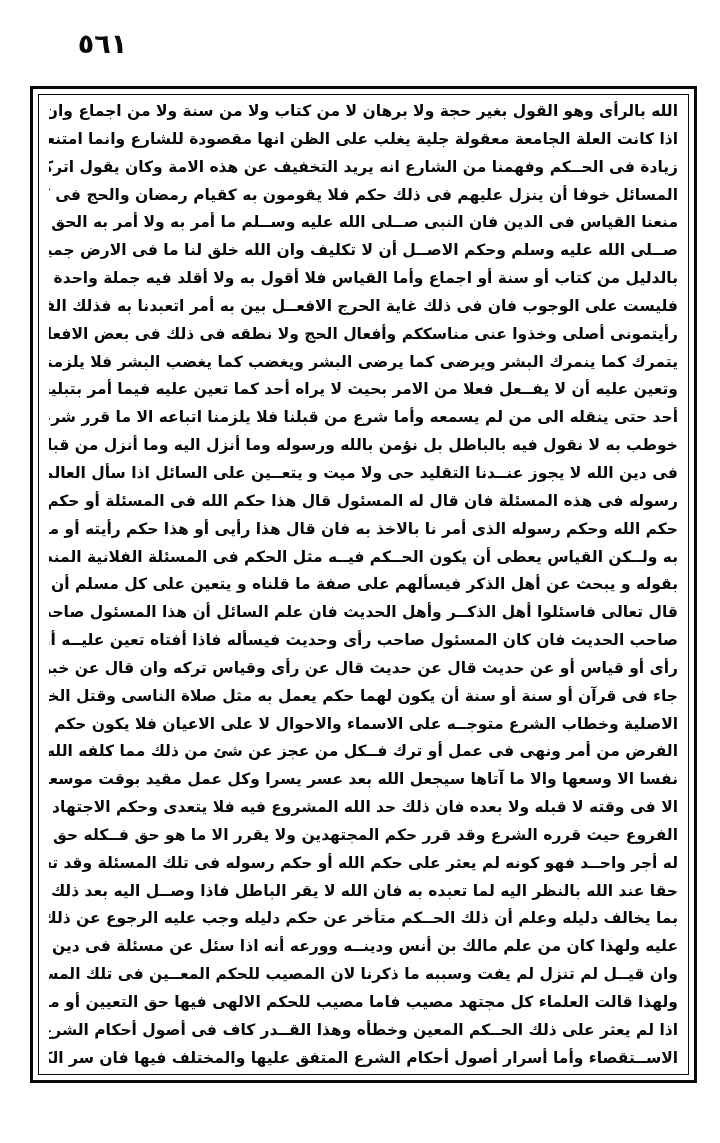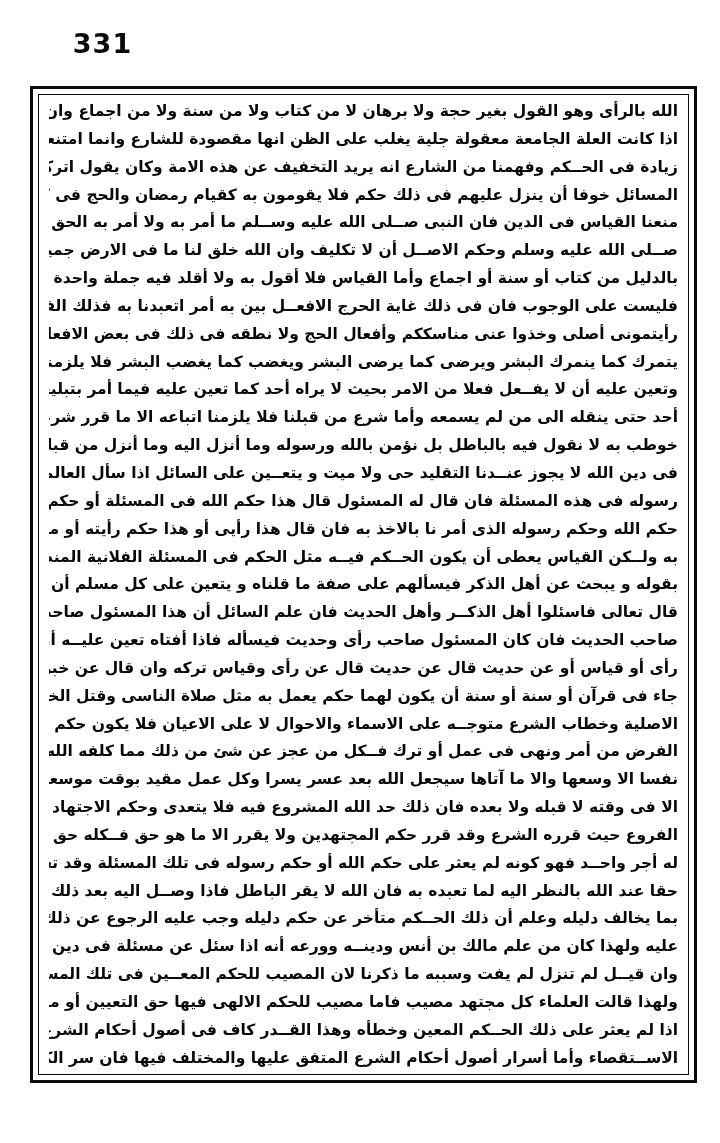--- a/index.html
+++ b/index.html
@@ -90,21 +90,21 @@
   
   .line.solid {
     display: block;
     text-align: justify;
     text-align-last: justify;
   }
 </style>
 </head>
 <body>
 
-<div class="page-number">133</div>
+<div class="page-number">١٦٥</div>
 
 <div class="text-frame">
   <div class="text-frame-inner">
     <div class="text-body" id="text-body">
         <div class="line solid" style="height: 27.8571px; line-height: 27.8571px;">الله بالرأى وهو القول بغير حجة ولا برهان لا من كتاب ولا من سنة ولا من اجماع وان كنا لا نقول بالقياس فلا نخطئ مثبته</div>
         <div class="line solid" style="height: 27.8571px; line-height: 27.8571px;">اذا  كانت العلة الجامعة معقولة جلية يغلب على الظن انها مقصودة للشارع  وانما امتنعنا نحن من الاخــذ بالقياس لانه</div>
         <div class="line solid" style="height: 27.8571px; line-height: 27.8571px;">زيادة فى الحــكم وفهمنا من الشارع انه يريد التخفيف عن هذه الامة  وكان يقول اتركونى ما تركتكم وكان يكره</div>
         <div class="line solid" style="height: 27.8571px; line-height: 27.8571px;">المسائل خوفا أن ينزل عليهم فى ذلك حكم فلا يقومون به كقيام رمضان والحج فى كل سنة وغير ذلك فلما رأيناه على ذلك</div>
         <div class="line solid" style="height: 27.8571px; line-height: 27.8571px;">منعنا القياس فى الدين فان النبى صــلى الله عليه وســلم ما أمر به ولا أمر به الحق تعالى فتعين علينا تركه فانه مما يكرهه</div>
         <div class="line solid" style="height: 27.8571px; line-height: 27.8571px;">صــلى الله عليه وسلم  وحكم الاصــل أن لا تكليف  وان الله خلق لنا ما فى الارض جميعا فمن ادعى التحجير علينا فعليه</div>

